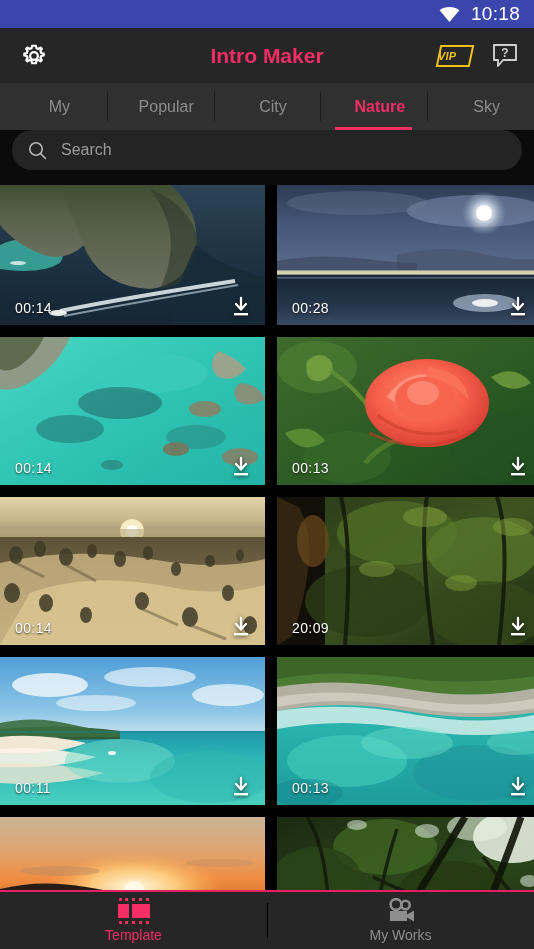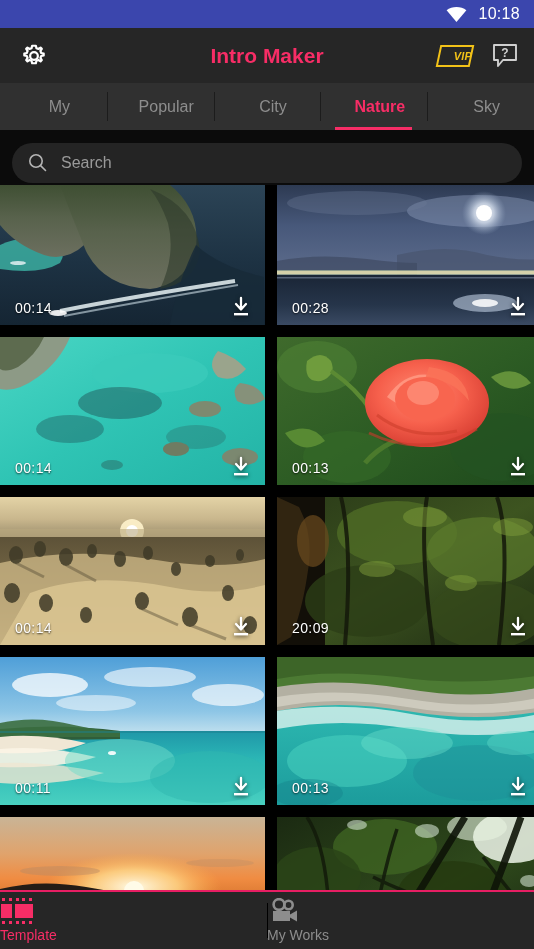--- a/index.html
+++ b/index.html
@@ -28,21 +28,21 @@
     background: #3b46ad;
     display: flex;
     align-items: center;
     justify-content: flex-end;
     padding-right: 14px;
     box-sizing: border-box;
   }
   .wifi-icon { margin-right: 11px; display: block; }
   .status-time {
     color: #ffffff;
-    font-size: 16px;
+    font-size: 19px;
     font-weight: 500;
     letter-spacing: .3px;
   }
 
   
   .appbar {
     height: 55px;
     background: #262626;
     display: flex;
     align-items: center;
@@ -64,21 +64,21 @@
   .appbar-right {
     margin-left: auto;
     display: flex;
     align-items: center;
     gap: 18px;
     z-index: 2;
   }
   .vip-badge {
     width: 34px; height: 22px;
     position: relative;
-    display: flex; align-items: center; justify-content: flex-end;
+    display: flex; align-items: center; justify-content: flex-start;
   }
   .vip-badge .vip-box {
     position: absolute; inset: 0;
     border: 2px solid #f2c218;
     transform: skewX(-12deg);
     box-sizing: border-box;
   }
   .vip-badge .vip-text {
     position: relative;
     color: #f2c218;
@@ -122,21 +122,20 @@
     bottom: 0;
     height: 3px;
     background: #f72d66;
   }
 
   
   .searchwrap {
     height: 65px;
     background: #0b0b0b;
     display: flex;
-    align-items: center;
     padding: 0 12px;
     box-sizing: border-box;
   }
   .searchbar {
     flex: 1;
     height: 40px;
     border-radius: 20px;
     background: #242424;
     display: flex;
     align-items: center;
@@ -205,21 +204,21 @@
     height: 59px;
     background: #262626;
     border-top: 2px solid #e61e63;
     display: flex;
     box-sizing: border-box;
   }
   .navitem {
     flex: 1;
     display: flex;
     flex-direction: column;
-    align-items: flex-start;
+    align-items: center;
     justify-content: center;
     gap: 3px;
     position: relative;
     cursor: pointer;
   }
   .navitem + .navitem::before {
     content: "";
     position: absolute;
     left: 0; top: 11px; bottom: 11px;
     width: 1px;

